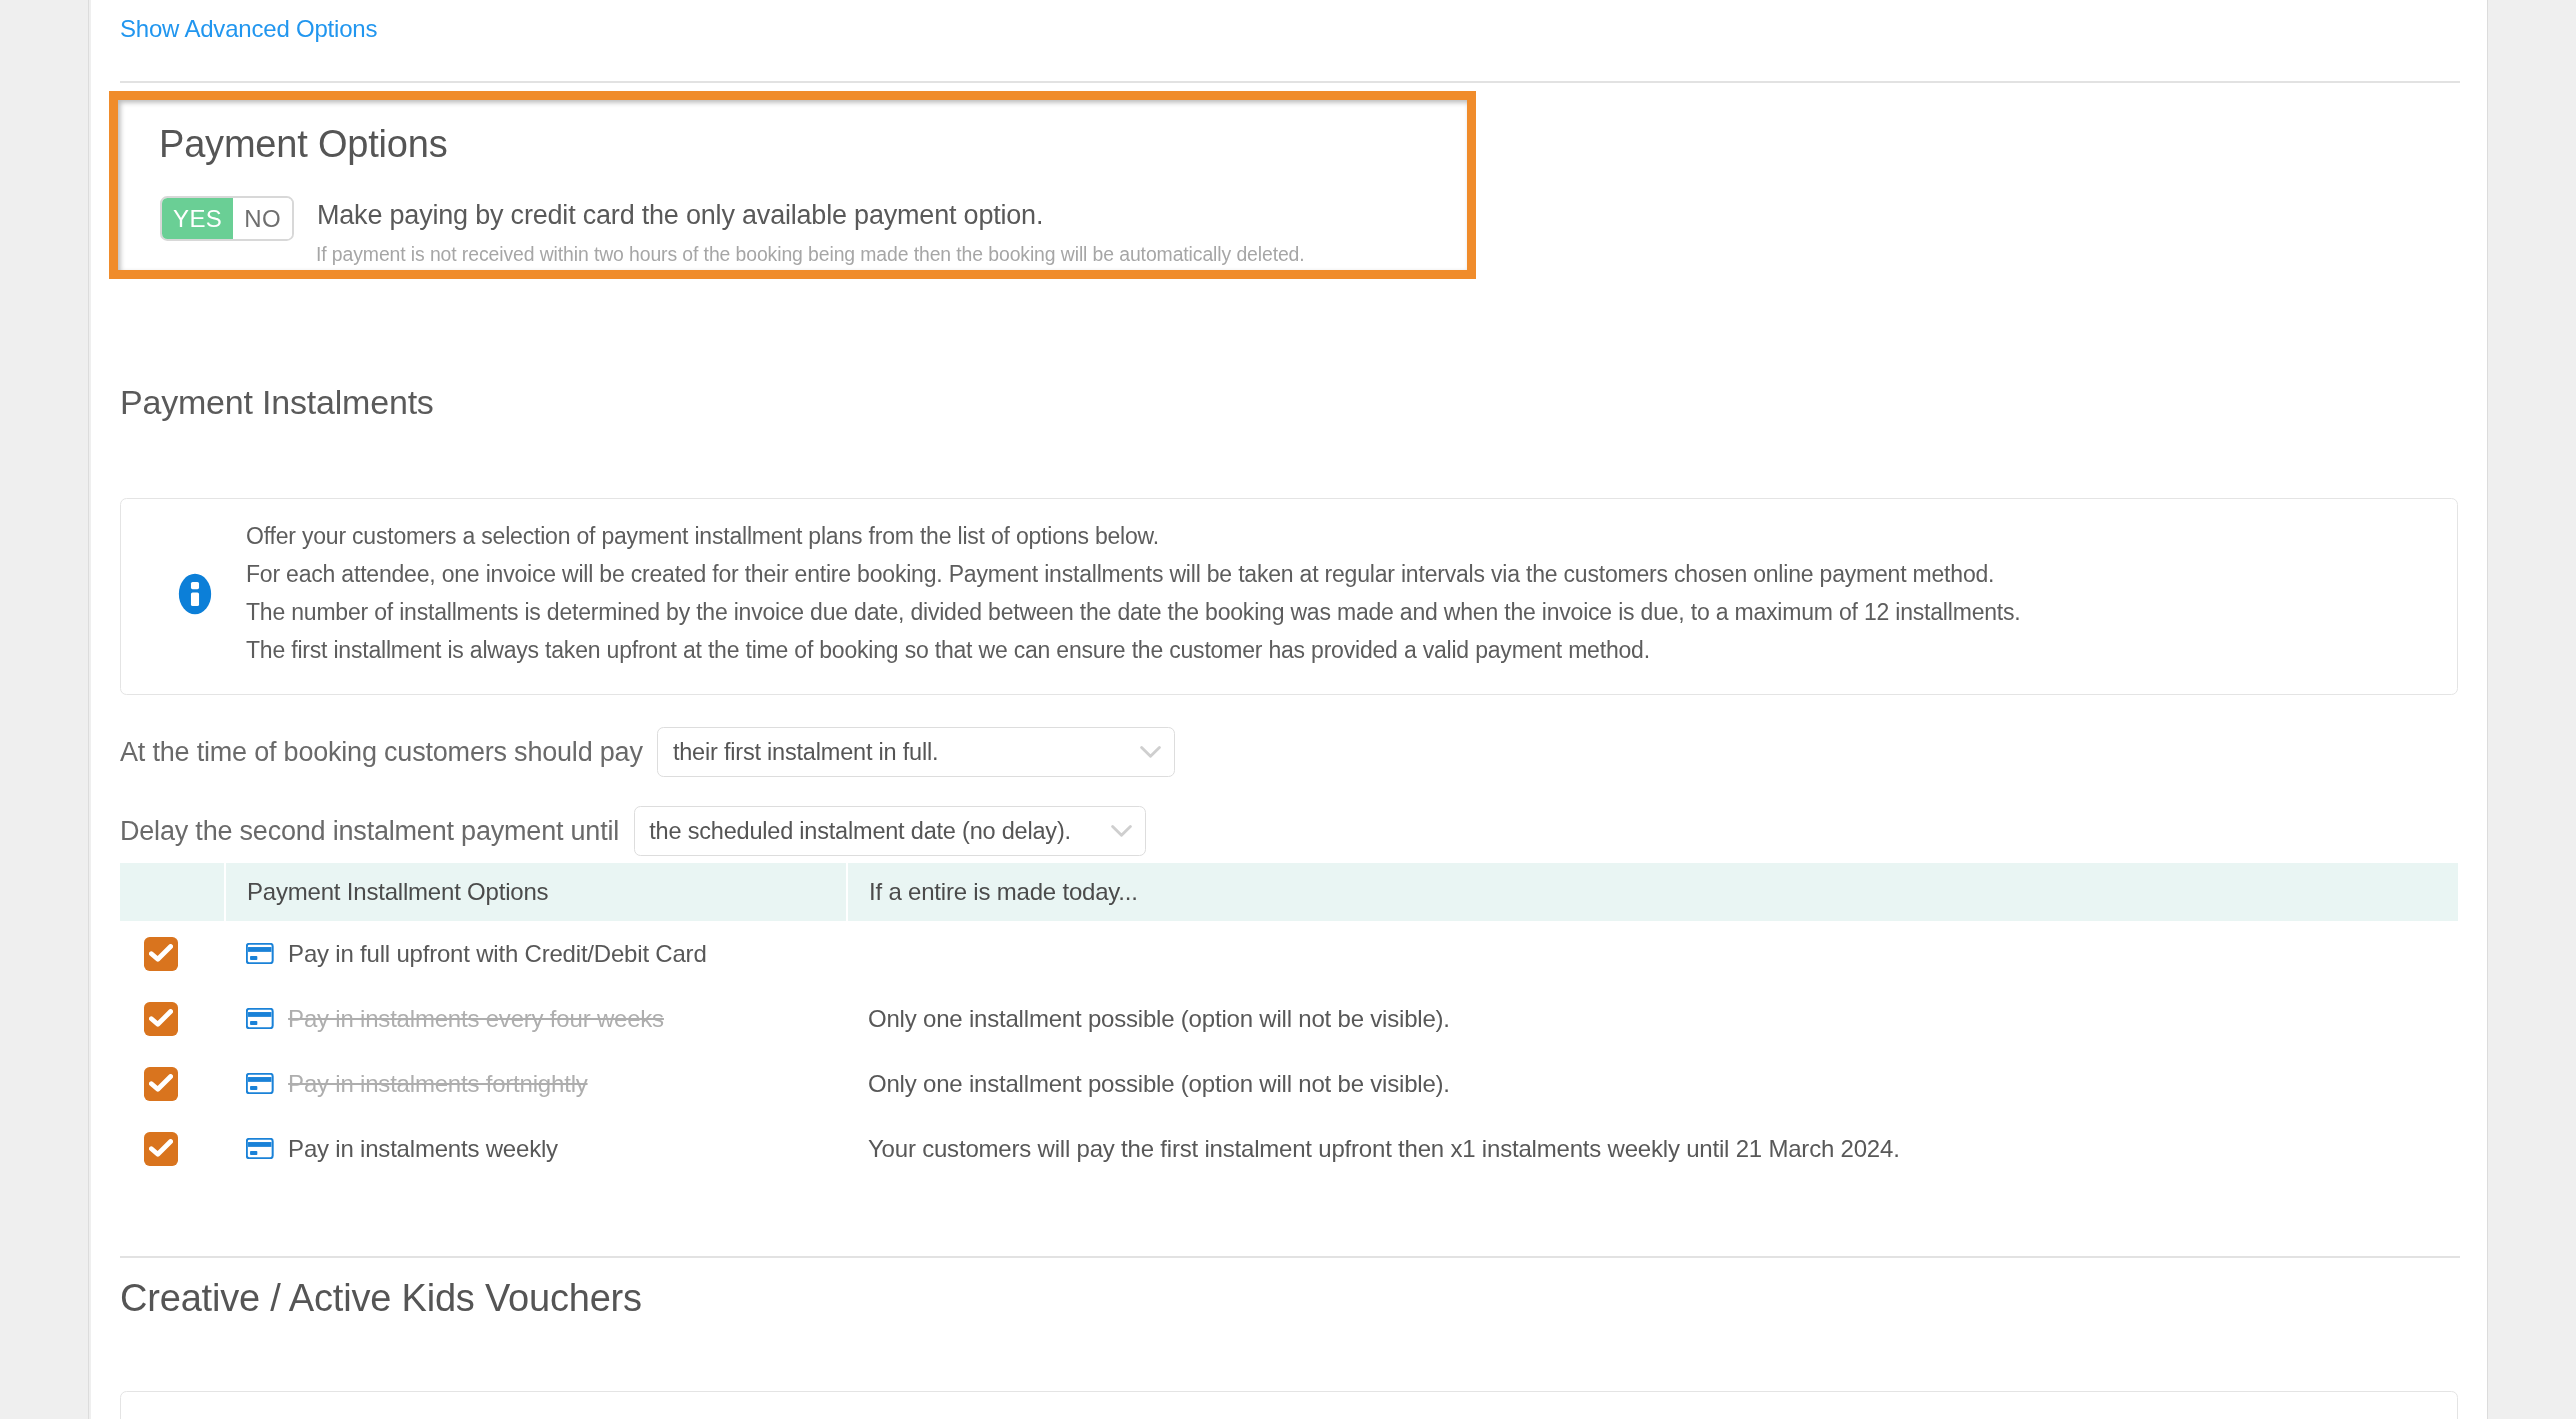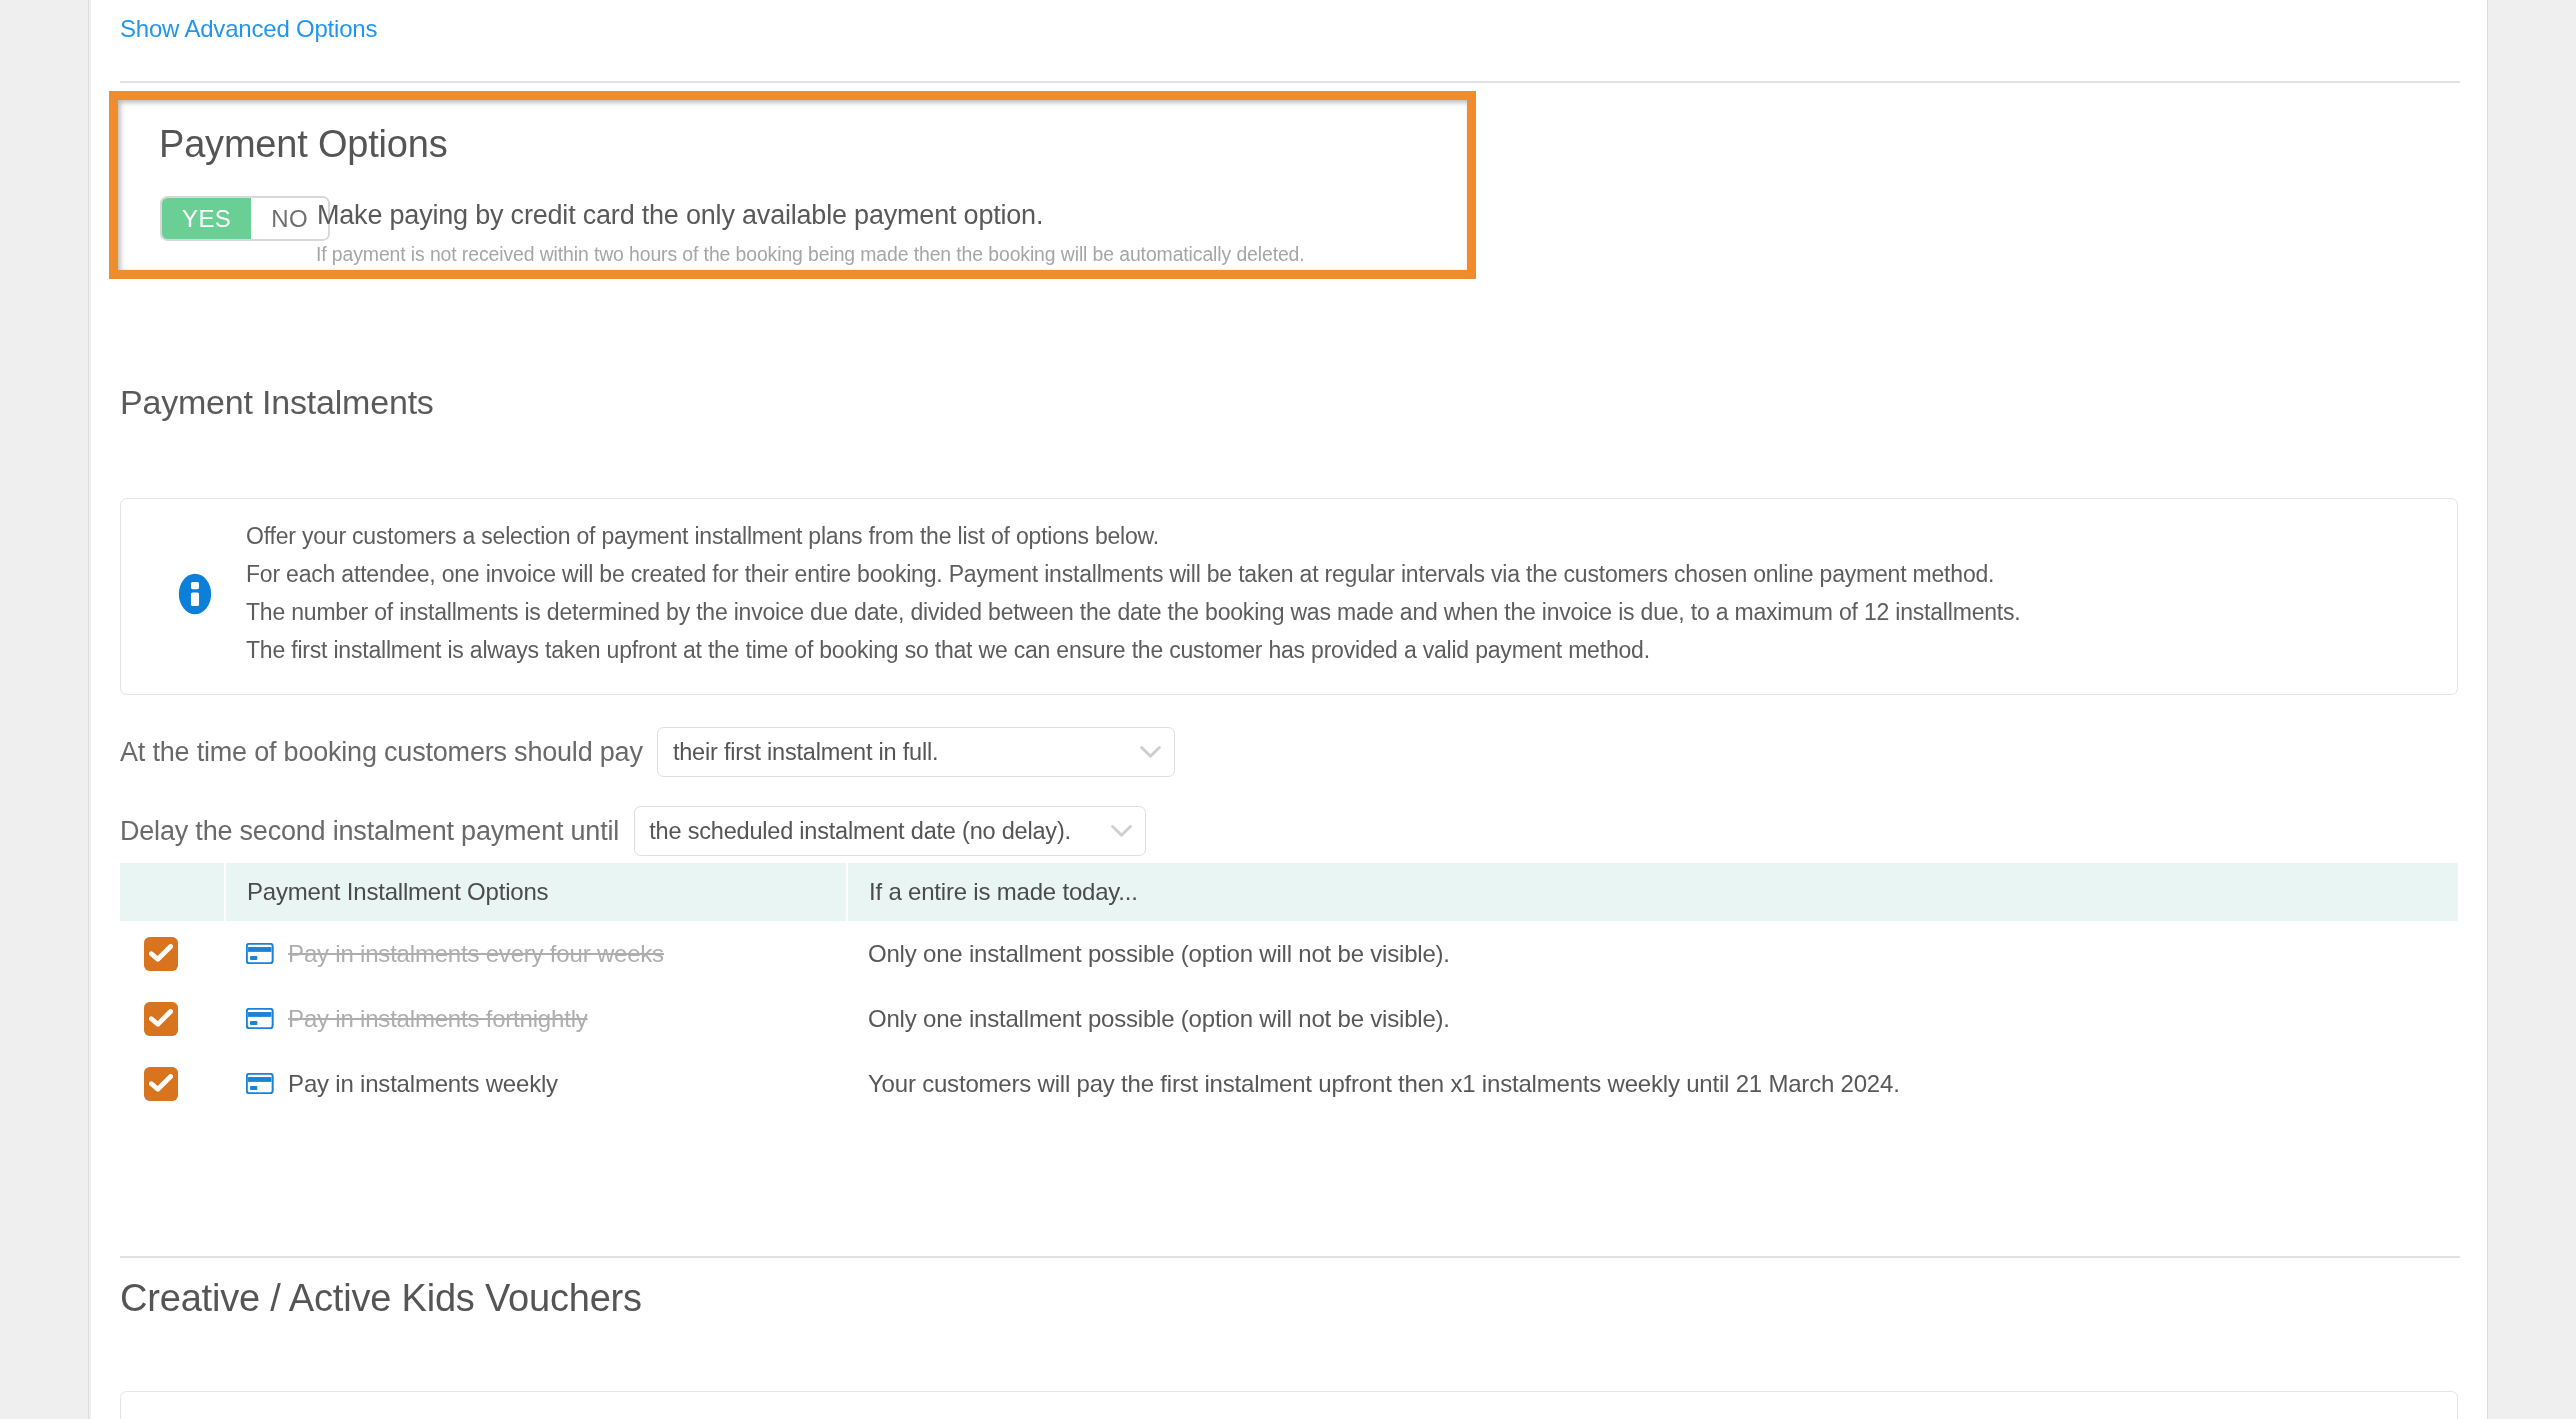--- a/index.html
+++ b/index.html
@@ -112,21 +112,21 @@
     overflow: hidden;
     box-sizing: border-box;
     cursor: pointer;
   }
   .toggle .seg {
     display: flex;
     align-items: center;
     justify-content: center;
     font-size: 24px;
     letter-spacing: 0.4px;
-    padding: 0 20px;
+    padding: 0 11px;
     min-width: 49px;
     box-sizing: border-box;
   }
   .toggle .seg.on {
     background: #6acf95;
     color: #ffffff;
   }
   .toggle .seg.off {
     background: #ffffff;
     color: #6f6f6f;
@@ -416,20 +416,44 @@
     <table class="tbl">
       <thead>
         <tr>
           <th class="c-chk"></th>
           <th class="c-opt">Payment Installment Options</th>
           <th class="c-msg">If a entire is made today...</th>
         </tr>
       </thead>
       <tbody>
 
+        <tr>
+          <td class="c-chk">
+            <span class="chkbox">
+              <svg width="24" height="19.4" viewBox="0 0 30 24">
+                <path d="M3 12 L11 19 L27 3" fill="none" stroke="#ffffff" stroke-width="6" stroke-linecap="round" stroke-linejoin="round"></path>
+              </svg>
+            </span>
+          </td>
+          <td class="c-opt">
+            <div class="opt-cell">
+              <span class="card-icon">
+                <svg width="27.5" height="21" viewBox="0 0 34 26">
+                  <rect x="1" y="1" width="32" height="24" rx="3" fill="#ffffff" stroke="#1a82d8" stroke-width="2.5"></rect>
+                  <rect x="2.5" y="5" width="29" height="6" fill="#1a82d8"></rect>
+                  <rect x="5" y="16" width="9" height="5" rx="1" fill="#1a82d8"></rect>
+                </svg>
+              </span>
+              <span class="opt-text">Pay in full upfront with Credit/Debit Card</span>
+            </div>
+          </td>
+          <td class="c-msg">
+            <span class="msg-text"></span>
+          </td>
+        </tr>
 
         <tr>
           <td class="c-chk">
             <span class="chkbox">
               <svg width="24" height="19.4" viewBox="0 0 30 24">
                 <path d="M3 12 L11 19 L27 3" fill="none" stroke="#ffffff" stroke-width="6" stroke-linecap="round" stroke-linejoin="round"></path>
               </svg>
             </span>
           </td>
           <td class="c-opt">

